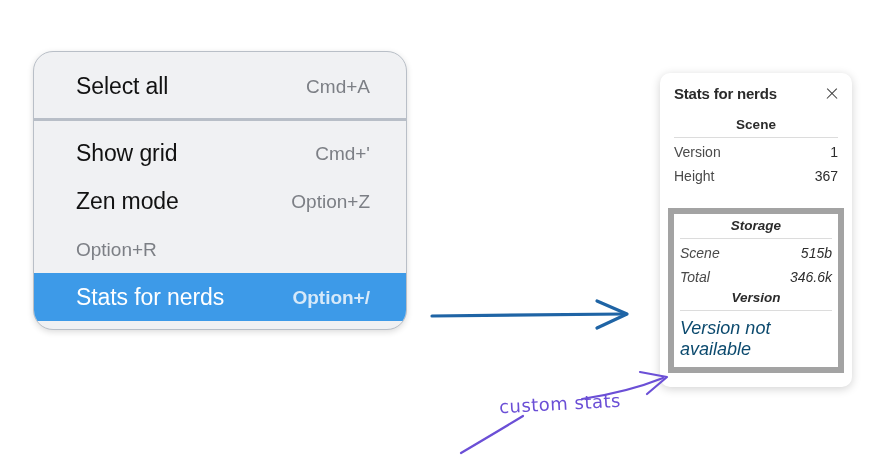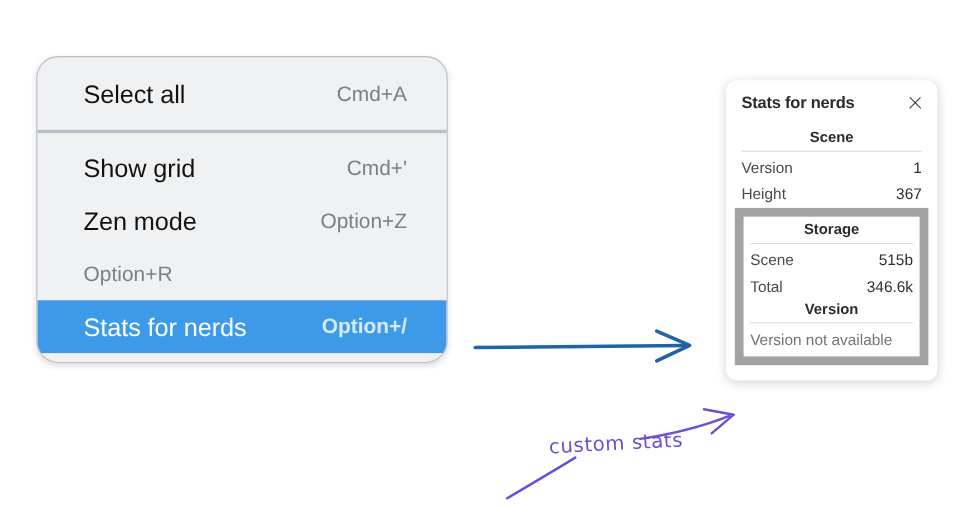--- a/index.html
+++ b/index.html
@@ -123,30 +123,31 @@
     justify-content: space-between;
     align-items: baseline;
     font-size: 14px;
     color: #4a4a4a;
     padding: 3px 4px;
     line-height: 1.25;
   }
   .stat-row .k { color: #4a4a4a; }
   .stat-row .v { color: #2d2d2d; }
   .version-line {
-    font-size: 14px;
-    color: #737373;
+    font-size: 18px;
+    color: #0c4a6e;
     padding: 4px 4px 1px 4px;
   }
 
   
   #storage-version-highlight {
-    border: 8px solid #a3a3a3;
-    margin: 1px -2px 0 -2px;
+    border: 6px solid #a3a3a3;
+    margin: 20px -2px 0 -2px;
     padding: 3px 2px 6px 2px;
+    font-style: italic;
   }
 
   
   .anno-svg {
     position: absolute;
     left: 0; top: 0;
     width: 873px; height: 461px;
     pointer-events: none;
   }
   #custom-stats-label {

